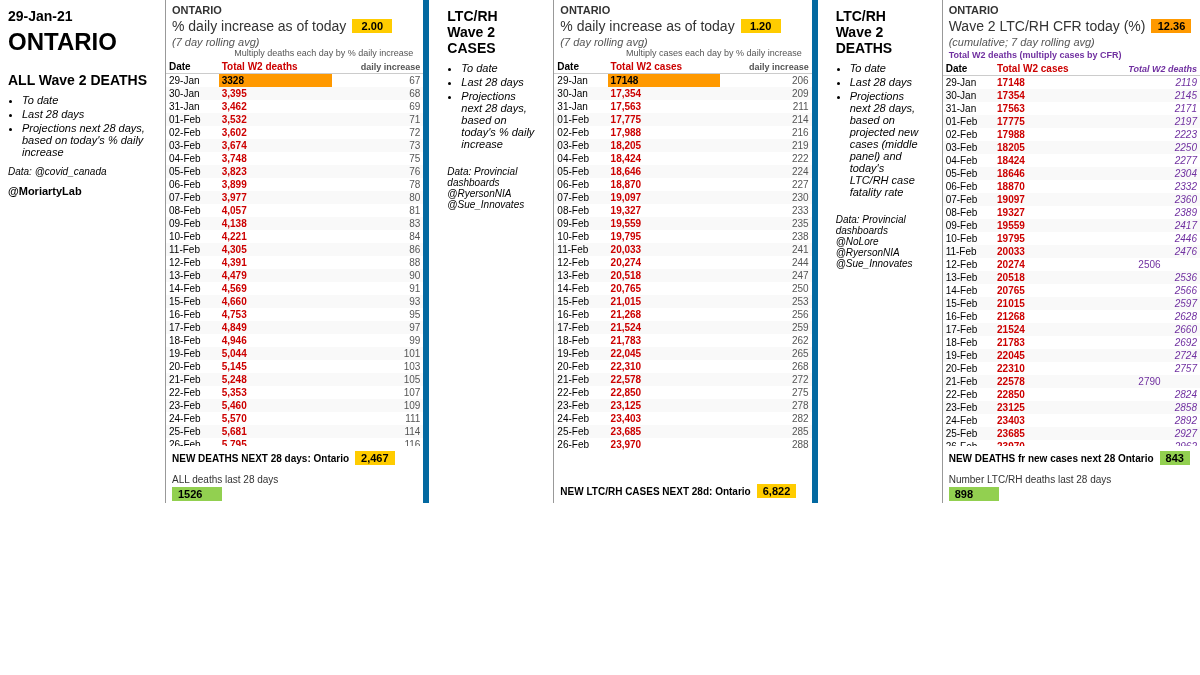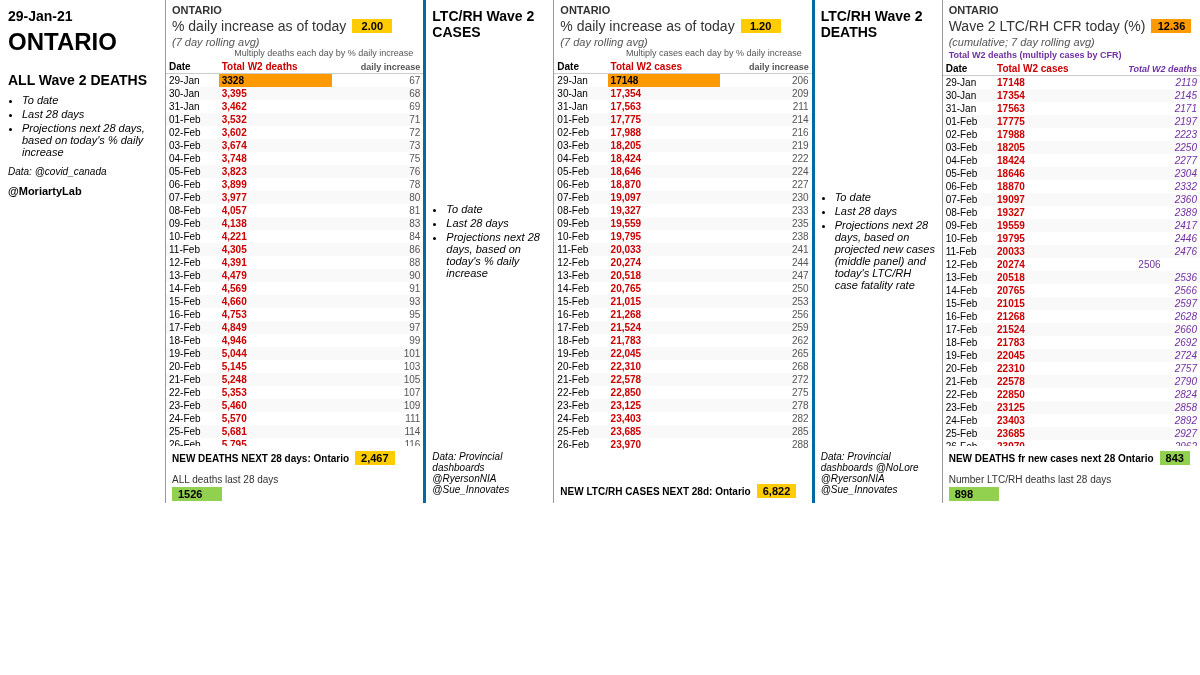--- a/index.html
+++ b/index.html
@@ -187,26 +187,25 @@
       font-weight: bold;
       padding: 1px 6px;
       font-size: 11px;
       display: inline-block;
       min-width: 50px;
     }
 
     
     .middle-label {
       width: 130px;
-      padding: 8px 6px;
+      padding: 8px 18px;
       flex-shrink: 0;
-      border-left: 3px solid #0369a1;
+      border-left: 6px solid #0369a1;
       display: flex;
       flex-direction: column;
-      justify-content: space-between;
     }
 
     .table-wrapper {
       overflow: hidden;
       flex: 1;
     }
 
     .header-section {
       padding: 4px 6px 2px 6px;
     }
@@ -751,21 +750,21 @@
               <td style="text-align: right; color: rgb(112, 48, 160); font-style: italic;">2724</td>
             </tr>
             <tr>
               <td>20-Feb</td>
               <td style="color: rgb(204, 0, 0); font-weight: bold;">22310</td>
               <td style="text-align: right; color: rgb(112, 48, 160); font-style: italic;">2757</td>
             </tr>
             <tr>
               <td>21-Feb</td>
               <td style="color: rgb(204, 0, 0); font-weight: bold;">22578</td>
-              <td style="text-align: right; color: rgb(112, 48, 160); font-style: italic;">2790</td>
+              <td style="text-align: center; color: rgb(112, 48, 160); ">2790</td>
             </tr>
             <tr>
               <td>22-Feb</td>
               <td style="color: rgb(204, 0, 0); font-weight: bold;">22850</td>
               <td style="text-align: right; color: rgb(112, 48, 160); font-style: italic;">2824</td>
             </tr>
             <tr>
               <td>23-Feb</td>
               <td style="color: rgb(204, 0, 0); font-weight: bold;">23125</td>
               <td style="text-align: right; color: rgb(112, 48, 160); font-style: italic;">2858</td>

